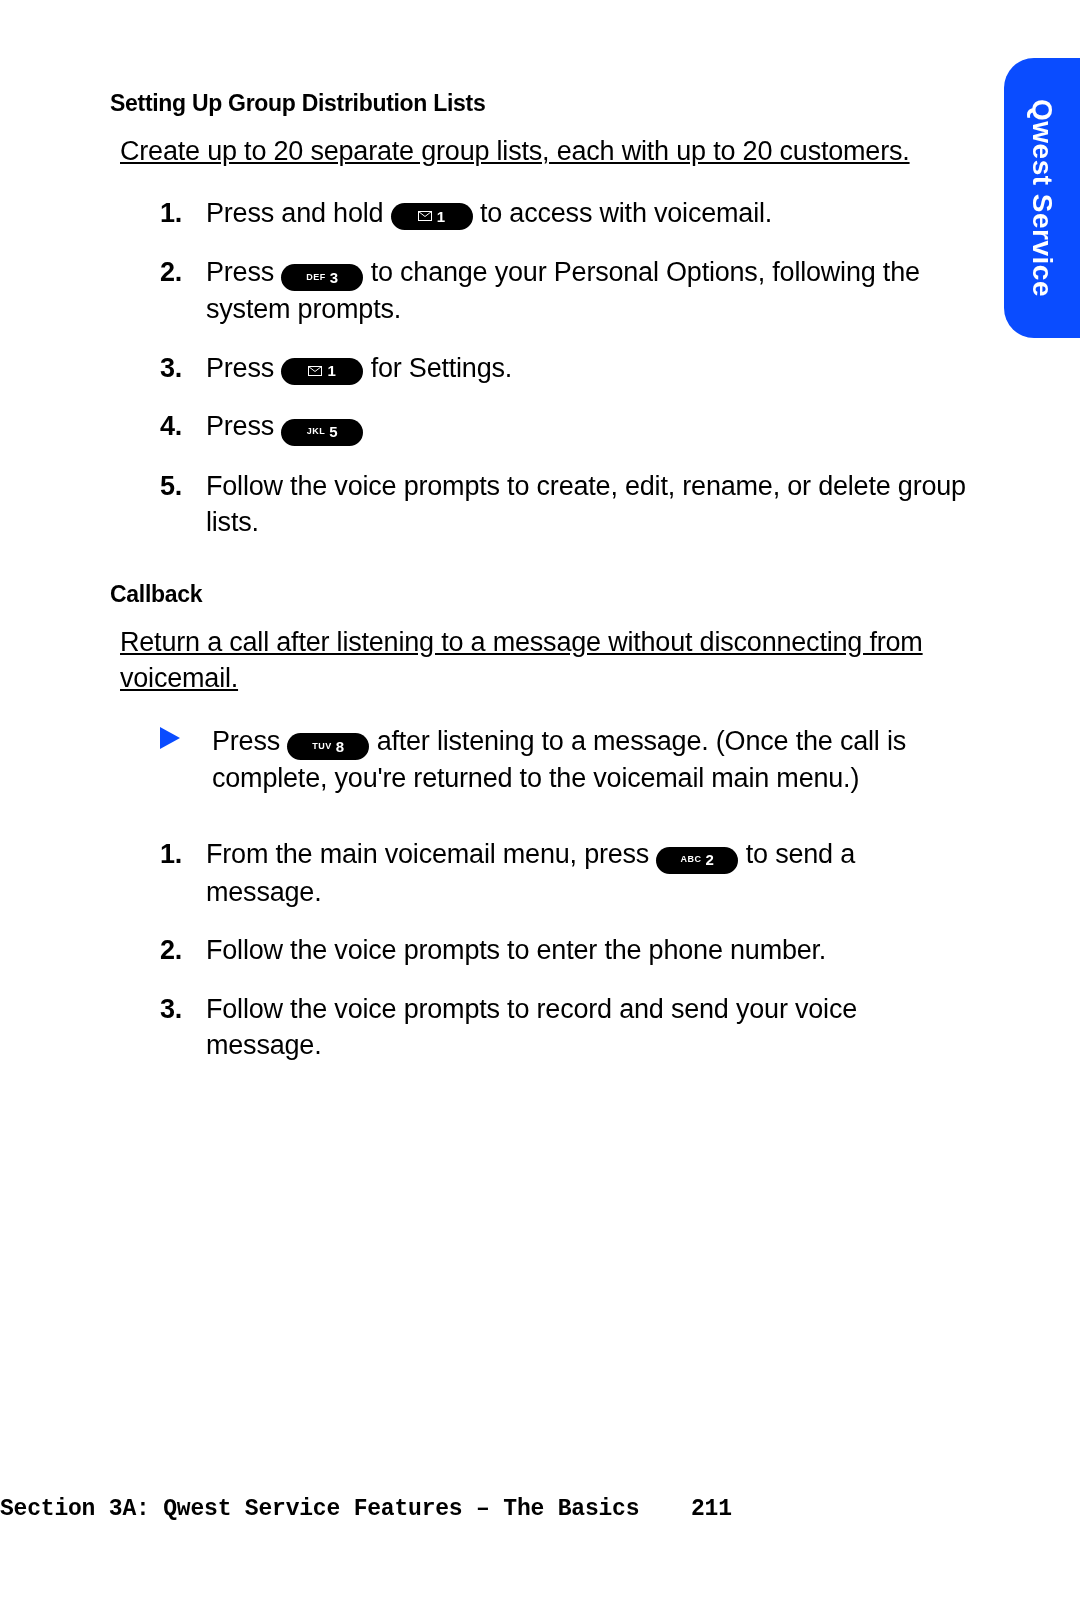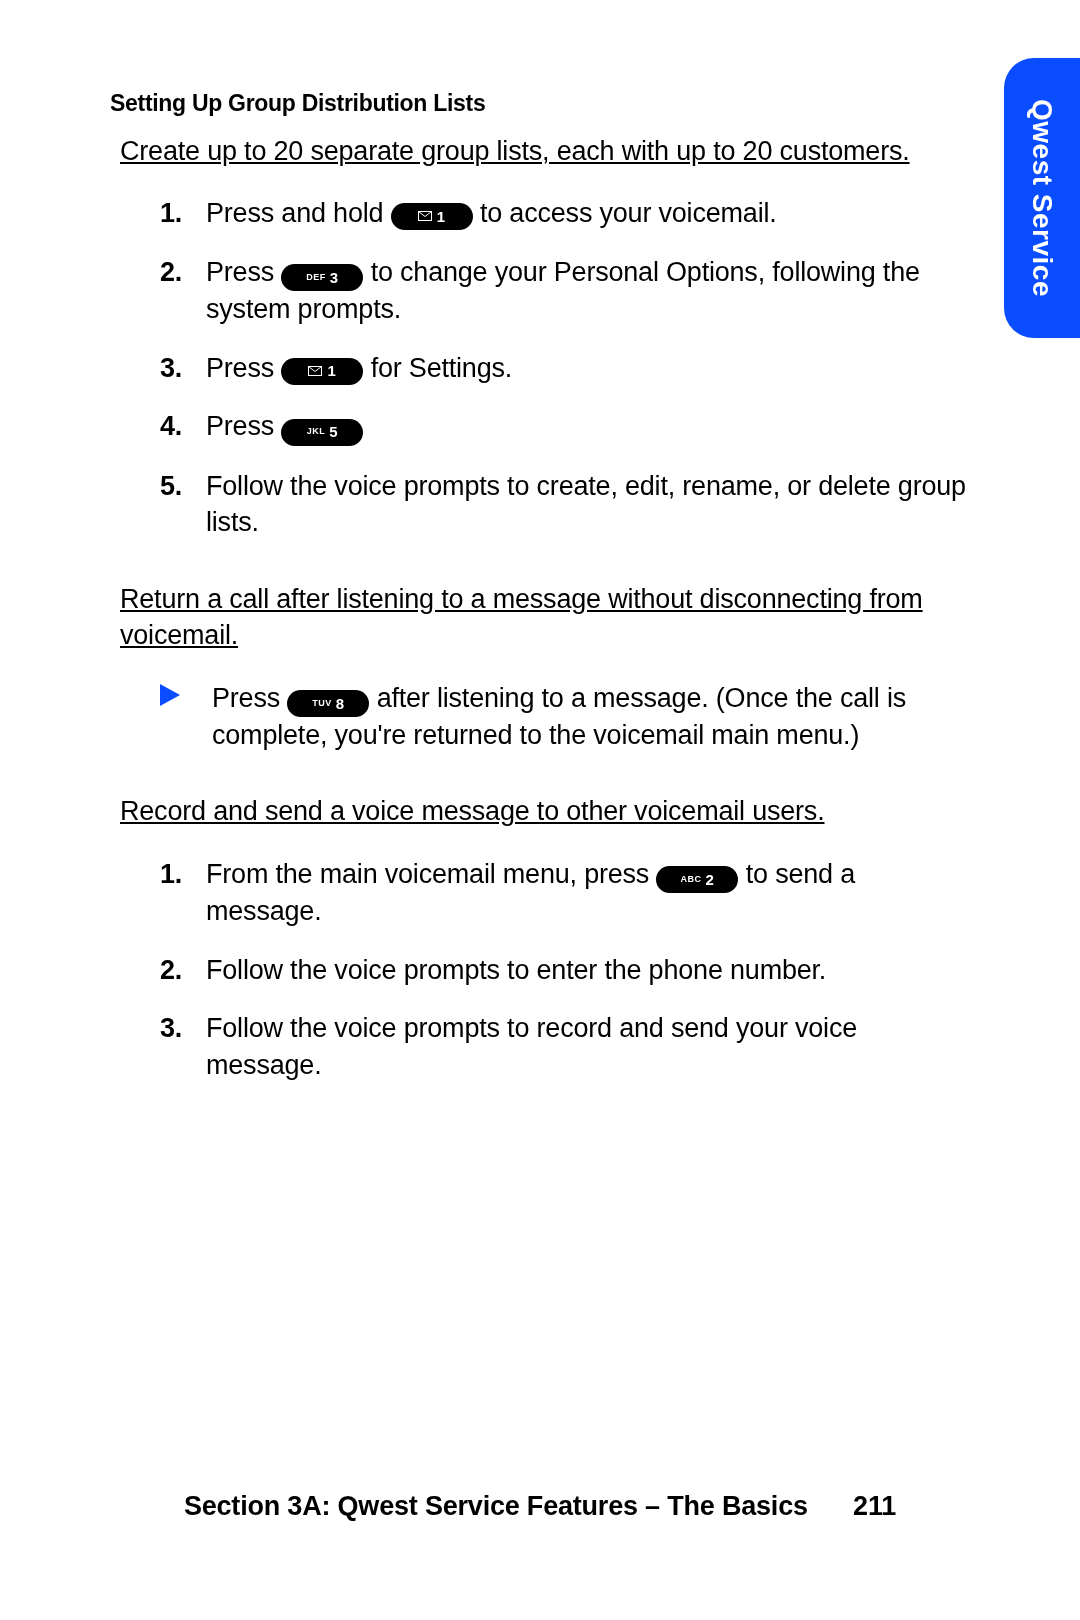--- a/index.html
+++ b/index.html
@@ -120,24 +120,25 @@
     width: 14px;
     height: 10px;
     margin-right: 5px;
     display: inline-block;
   }
   .footer {
     position: absolute;
     left: 0;
     right: 0;
     bottom: 98px;
-    text-align: center;
-    font-weight: 800;
-    font-size: 27px;
-    letter-spacing: -0.2px;
+    text-align: left;
+    font-weight: 800;
+    font-size: 23px;
+    letter-spacing: -0.2px;
+    font-family: Liberation Mono, monospace;
   }
   .footer .pg {
     font-weight: 800;
     margin-left: 38px;
   }
 </style>
 </head>
 <body>
 
 <div class="page">
@@ -150,21 +151,21 @@
   <p class="intro">Create up to 20 separate group lists, each with up to 20 customers.</p>
   <ol class="steps">
     <li>
       <span class="num">1.</span>
       <span>Press and hold </span><span class="key">
           <svg class="envelope" viewBox="0 0 14 10">
             <rect x="0.5" y="0.5" width="13" height="9" fill="none" stroke="#fff" stroke-width="1"></rect>
             <path d="M0.5 0.5 L7 5.5 L13.5 0.5" fill="none" stroke="#fff" stroke-width="1"></path>
           </svg>
           <span>1</span>
-        </span><span> to access your voicemail.</span>
+        </span><span> to access with voicemail.</span>
     </li>
     <li>
       <span class="num">2.</span>
       <span>Press </span><span class="key">
           <span class="sub">DEF</span>
           <span>3</span>
         </span><span> to change your Personal Options, following the system prompts.</span>
     </li>
     <li>
       <span class="num">3.</span>
@@ -182,32 +183,32 @@
           <span class="sub">JKL</span>
           <span>5</span>
         </span>
     </li>
     <li>
       <span class="num">5.</span>
       <span>Follow the voice prompts to create, edit, rename, or delete group lists.</span>
     </li>
   </ol>
 
+  <h2 class="section-head">Callback</h2>
   <p class="intro">Return a call after listening to a message without disconnecting from voicemail.</p>
   <div class="bullet-block">
     <div class="bullet-item">
       <span class="tri"></span>
       <span>Press </span><span class="key">
           <span class="sub">TUV</span>
           <span>8</span>
         </span><span> after listening to a message. (Once the call is complete, you're returned to the voicemail main menu.)</span>
     </div>
   </div>
 
-  <p class="intro">Record and send a voice message to other voicemail users.</p>
   <ol class="steps">
     <li>
       <span class="num">1.</span>
       <span>From the main voicemail menu, press </span><span class="key">
           <span class="sub">ABC</span>
           <span>2</span>
         </span><span> to send a message.</span>
     </li>
     <li>
       <span class="num">2.</span>

